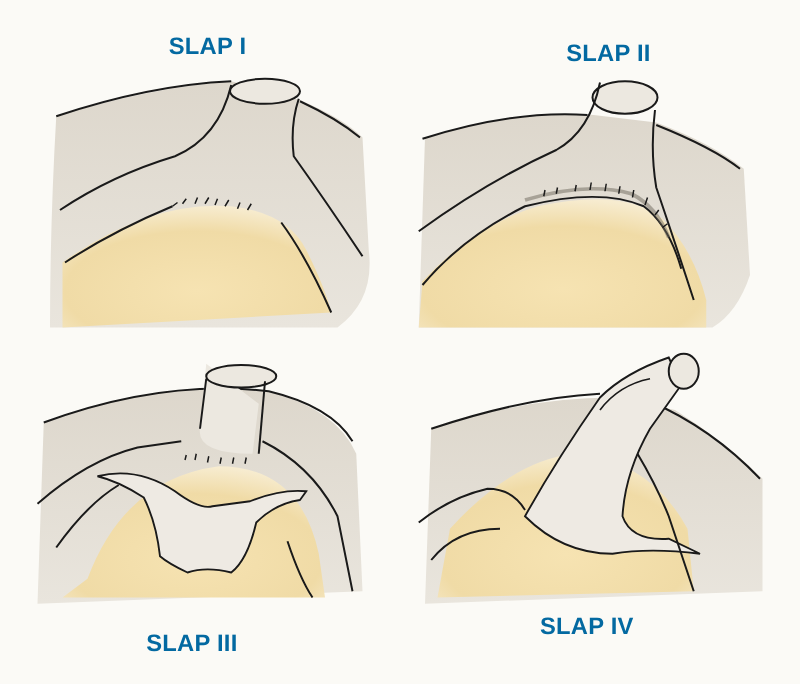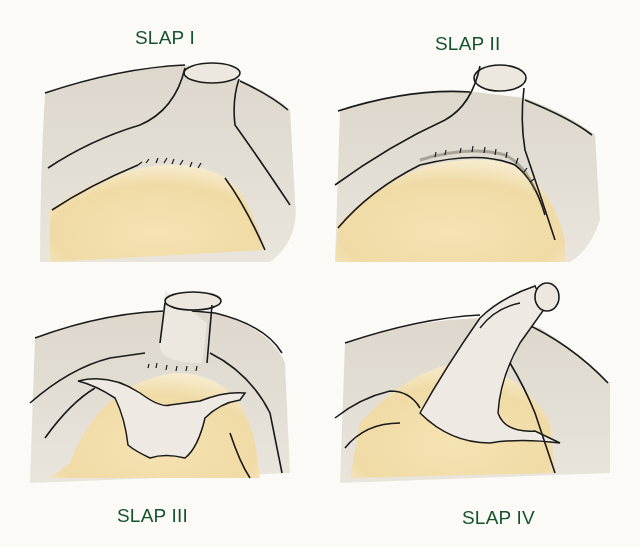--- a/index.html
+++ b/index.html
@@ -6,23 +6,23 @@
   body {
     width: 640px; height: 547px; overflow: hidden;
     background: #fbfaf6;
     font-family: "Liberation Sans", sans-serif;
     position: relative;
   }
   .panel { position: absolute; width: 320px; height: 273px; }
   .label {
     position: absolute;
     font-family: "Liberation Sans", sans-serif;
-    font-weight: normal;
+    font-weight: bold;
     font-size: 19px;
-    color: #14532d;
+    color: #0369a1;
     letter-spacing: 0.2px;
   }
   svg { position: absolute; left: 0; top: 0; }
 </style>
 </head>
 <body>
 
 <svg width="0" height="0" style="position:absolute">
   <defs>
     <radialGradient id="glen" cx="50%" cy="70%" r="70%">
@@ -47,21 +47,21 @@
     <ellipse cx="212" cy="73" rx="28" ry="10" fill="#ece8e0" stroke="#1a1a1a" stroke-width="1.6"></ellipse>
     <path d="M185 68 Q175 110 140 125 Q90 140 48 168" fill="none" stroke="#1a1a1a" stroke-width="1.6"></path>
     <path d="M239 79 Q232 100 235 125 Q260 160 290 205" fill="none" stroke="#1a1a1a" stroke-width="1.6"></path>
     <path d="M52 210 Q90 185 138 165" fill="none" stroke="#1a1a1a" stroke-width="1.6"></path>
     <path d="M138 165 l4 -3 M146 163 l3 -4 M156 163 l2 -5 M164 163 l3 -5 M172 164 l2 -5 M180 165 l3 -5 M190 167 l2 -5 M198 168 l3 -5" stroke="#1a1a1a" stroke-width="1.2"></path>
     <path d="M225 178 Q245 205 265 250" fill="none" stroke="#1a1a1a" stroke-width="1.6"></path>
   </svg>
 </div>
 
 <div class="panel" style="left:320px;top:0;">
-  <div class="label" style="left:115px;top:33px;">SLAP II</div>
+  <div class="label" style="left:133px;top:33px;">SLAP II</div>
   <svg width="320" height="273">
     <path d="M20 110 Q90 88 155 92 L205 98 Q250 115 275 135 L280 220 Q270 250 250 262 L15 262 Z" fill="url(#lab)"></path>
     <path d="M18 225 Q60 180 110 165 Q180 150 210 175 Q235 200 245 240 L245 262 L15 262 Z" fill="url(#glen)"></path>
     <path d="M18 111 Q90 88 150 92" fill="none" stroke="#1a1a1a" stroke-width="1.6"></path>
     <path d="M205 100 Q250 118 272 135" fill="none" stroke="#1a1a1a" stroke-width="1.6"></path>
     <ellipse cx="180" cy="78" rx="26" ry="13" fill="#ece8e0" stroke="#1a1a1a" stroke-width="1.6"></ellipse>
     <path d="M160 66 Q152 105 125 120 Q70 145 15 185" fill="none" stroke="#1a1a1a" stroke-width="1.6"></path>
     <path d="M204 88 Q200 120 205 150 Q222 200 235 240" fill="none" stroke="#1a1a1a" stroke-width="1.6"></path>
     <path d="M18 228 Q50 190 100 165 Q160 150 195 165 Q215 180 225 215" fill="none" stroke="#1a1a1a" stroke-width="1.6"></path>
     <path d="M100 160 Q150 145 185 155 Q205 165 215 190" fill="none" stroke="#6e675c" stroke-width="3" opacity="0.5"></path>
@@ -82,21 +82,21 @@
     <path d="M148 95 l1 -4 M156 95 l1 -5 M166 97 l1 -5 M176 98 l1 -5 M186 98 l1 -5 M196 98 l1 -5" stroke="#1a1a1a" stroke-width="1.2"></path>
     <path d="M30 130 Q70 95 110 85 L145 80" fill="none" stroke="#1a1a1a" stroke-width="1.6"></path>
     <path d="M210 80 Q250 100 270 140 L282 200" fill="none" stroke="#1a1a1a" stroke-width="1.6"></path>
     <path d="M45 165 Q70 130 95 115" fill="none" stroke="#1a1a1a" stroke-width="1.6"></path>
     <path d="M78 108 Q110 100 140 120 Q160 135 170 132 L200 128 Q225 118 245 120 L240 127 Q220 130 205 145 Q198 175 185 185 Q165 180 150 185 Q135 178 128 172 Q125 145 115 125 Q95 112 78 108 Z" fill="#eeeae3" stroke="#1a1a1a" stroke-width="1.5"></path>
     <path d="M230 160 Q240 190 250 205" fill="none" stroke="#1a1a1a" stroke-width="1.6"></path>
   </svg>
 </div>
 
 <div class="panel" style="left:320px;top:273px;">
-  <div class="label" style="left:112px;top:234px;margin-left:30px;">SLAP IV</div>
+  <div class="label" style="left:112px;top:218px;">SLAP IV</div>
   <svg width="320" height="273">
     <path d="M25 70 Q100 45 170 45 L220 55 Q260 80 290 110 L290 200 L20 210 Z" fill="url(#lab)"></path>
     <path d="M40 150 Q90 95 140 90 Q200 95 230 150 L235 200 L30 205 Z" fill="url(#glen)"></path>
     <path d="M25 70 Q100 45 160 42" fill="none" stroke="#1a1a1a" stroke-width="1.6"></path>
     <path d="M200 48 Q250 70 288 110" fill="none" stroke="#1a1a1a" stroke-width="1.6"></path>
     <path d="M215 13 Q180 25 160 45 Q125 95 100 140 Q130 170 170 170 Q200 165 240 170 L215 158 Q185 160 178 140 Q180 105 200 70 L225 35 Z" fill="#eeeae3" stroke="#1a1a1a" stroke-width="1.5"></path>
     <ellipse cx="227" cy="24" rx="12" ry="14" fill="#ece8e0" stroke="#1a1a1a" stroke-width="1.6"></ellipse>
     <path d="M160 55 Q175 35 200 30" fill="none" stroke="#1a1a1a" stroke-width="1.3"></path>
     <path d="M15 145 Q40 125 70 118 Q90 118 100 135" fill="none" stroke="#1a1a1a" stroke-width="1.6"></path>
     <path d="M25 175 Q45 150 80 150" fill="none" stroke="#1a1a1a" stroke-width="1.6"></path>

